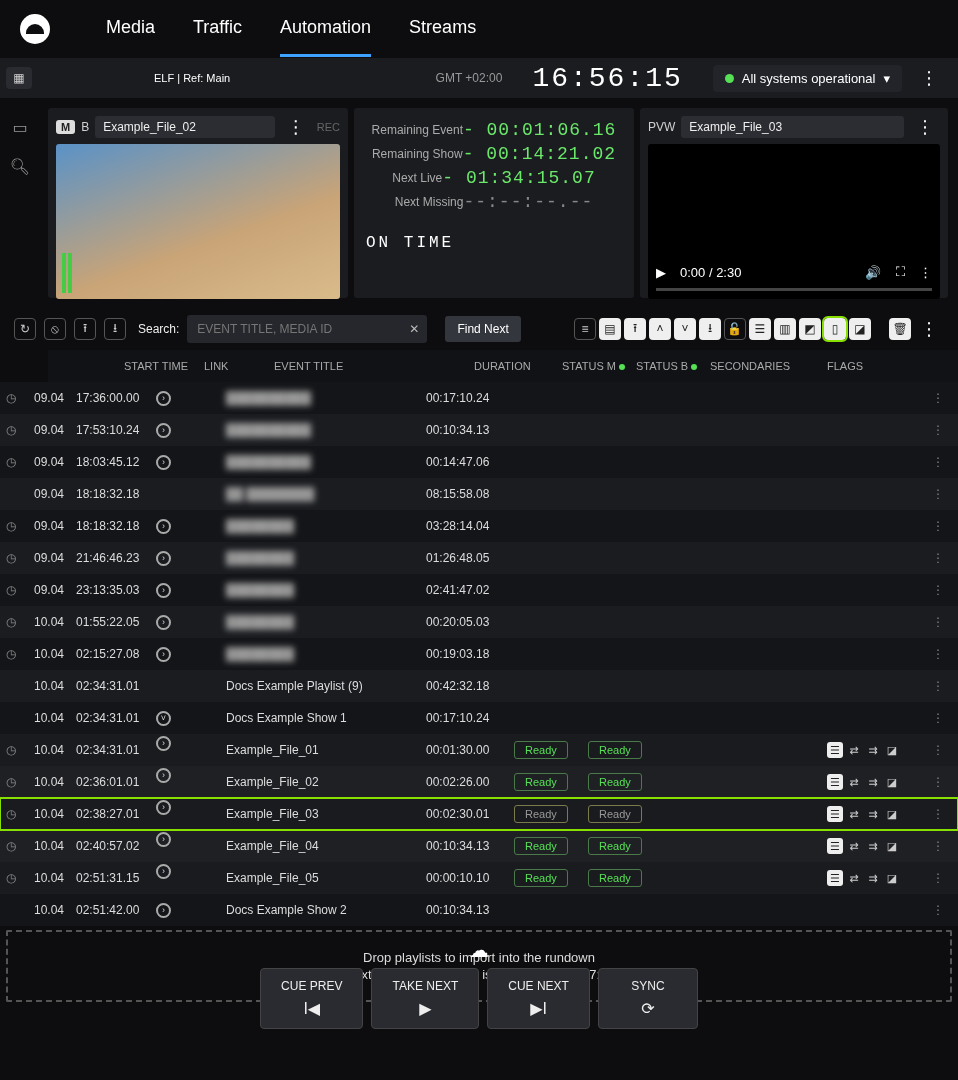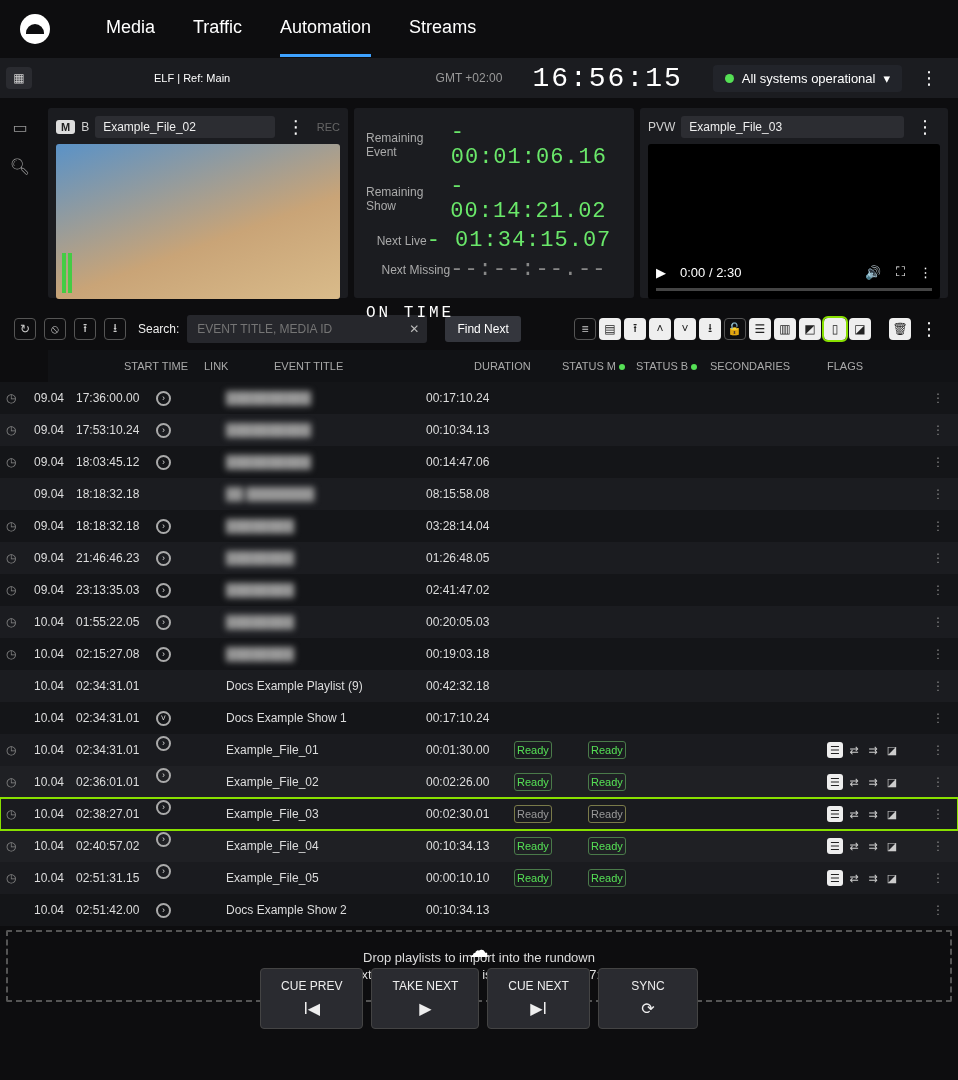--- a/index.html
+++ b/index.html
@@ -33,21 +33,21 @@
 .mon-mid{flex:0 0 280px;display:flex;flex-direction:column;gap:4px;padding:12px;}
 .mon-pvw{flex:1;}
 .mon-head{display:flex;align-items:center;gap:6px;font-size:12px;margin-bottom:6px;}
 .badge{background:#ddd;color:#222;padding:1px 5px;border-radius:3px;font-size:11px;font-weight:600;}
 .filename-in{background:#2c2d32;color:#eee;padding:4px 8px;border-radius:3px;font-size:12px;flex:1;}
 .rec{color:#666;font-size:11px;}
 .thumb{width:100%;height:155px;background:linear-gradient(160deg,#5a92c7 0%,#c9a477 60%,#d9bb8a 100%);border-radius:3px;position:relative;}
 .thumb-bars{position:absolute;left:6px;bottom:6px;display:flex;gap:2px;}
 .thumb-bars span{width:4px;height:40px;background:#44cc44;}
 .mid-row{display:flex;justify-content:center;align-items:center;font-size:12px;color:#aaa;}
-.mid-val{font-family:"Courier New",monospace;color:#6ae86a;font-size:22px;letter-spacing:1px;}
+.mid-val{font-family:"Courier New",monospace;color:#6ae86a;font-size:18px;letter-spacing:1px;}
 .mid-val.gray{color:#888;}
 .ontime{font-family:"Courier New",monospace;color:#fff;font-size:16px;letter-spacing:3px;text-align:left;margin-top:18px;}
 .player{background:#000;height:155px;border-radius:3px;display:flex;flex-direction:column;justify-content:flex-end;padding:8px;}
 .player-ctrl{display:flex;align-items:center;gap:14px;color:#fff;font-size:13px;}
 .player-ctrl span.gap{flex:1;}
 .progress{height:3px;background:#444;margin-top:8px;}
 
 
 .toolbar{height:42px;display:flex;align-items:center;gap:8px;padding:0 14px;background:#0d0d0f;}
 .tbtn{width:22px;height:22px;border-radius:4px;border:1px solid #555;display:flex;align-items:center;justify-content:center;color:#ccc;font-size:12px;cursor:pointer;}
@@ -77,21 +77,21 @@
 .rows{overflow:auto;height:548px;}
 .row{display:flex;align-items:center;padding:0 6px;height:32px;font-size:12px;color:#ddd;}
 .row:nth-child(even){background:#1b1c20;}
 .row:nth-child(odd){background:#141518;}
 .row.sub{background:#1f2024;}
 .row.sub:nth-child(even){background:#1a1b1f;}
 .row.hl{outline:2px solid #88e000;outline-offset:-1px;}
 .clk-ic{color:#888;font-size:12px;}
 .link-ic{width:15px;height:15px;border:2px solid #aaa;border-radius:50%;display:flex;align-items:center;justify-content:center;font-size:9px;}
 .blur{filter:blur(3px);color:#999;}
-.ready{border:1px solid #4a7a4a;color:#55e055;font-size:11px;padding:2px 2px;border-radius:3px;display:inline-block;}
+.ready{border:1px solid #4a7a4a;color:#55e055;font-size:11px;padding:2px 10px;border-radius:3px;display:inline-block;}
 .ready.hl{border-color:#7a7a4a;color:#999;}
 .flag-ic{width:16px;height:16px;border-radius:3px;display:inline-flex;align-items:center;justify-content:center;margin-right:3px;font-size:11px;}
 .flag-ic.wh{background:#eee;color:#222;}
 .flag-ic.dk{color:#ccc;}
 .row-menu{color:#888;cursor:pointer;}
 .mini-thumb{width:30px;height:18px;background:#222;border-radius:2px;margin-right:6px;}
 
 
 .dropzone{margin:0 6px;border:2px dashed #555;border-radius:2px;height:72px;display:flex;flex-direction:column;align-items:center;justify-content:center;color:#ddd;font-size:13px;gap:2px;position:relative;}
 .cloud{font-size:20px;color:#fff;position:absolute;top:6px;}

